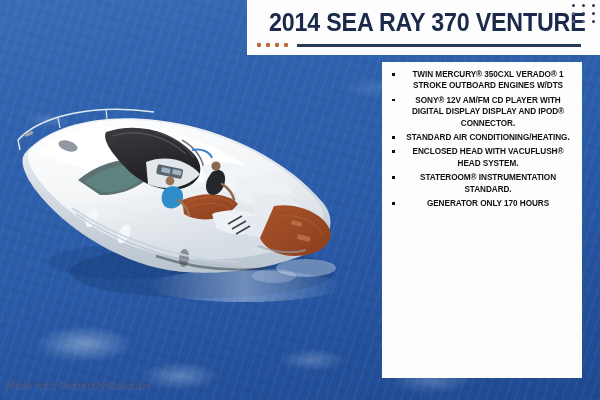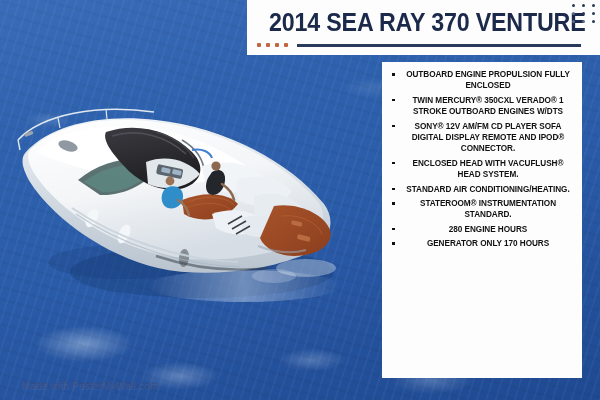--- a/index.html
+++ b/index.html
@@ -71,22 +71,22 @@
     color:#111;text-align:center;
     letter-spacing:-.05px;
   }
   ul.spec-list li:before{
     content:"";position:absolute;left:6px;top:4px;
     width:2.5px;height:2.5px;background:#111;
   }
 
   
   .watermark{
-    position:absolute;left:22px;top:380px;
-    font-size:10px;font-weight:normal;letter-spacing:.2px;
+    position:absolute;left:6px;top:380px;
+    font-size:10px;font-weight:bold;letter-spacing:.2px;
     color:rgba(120,60,45,.30);
     text-shadow:0 1px 0 rgba(255,255,255,.07);
     pointer-events:none;user-select:none;
   }
 </style>
 </head>
 <body>
 
 <div class="stage">
 
@@ -228,26 +228,24 @@
         <span class="ndot"></span>
         <span class="ndot dim"></span>
         <span class="ndot dim"></span>
         <span class="ndot"></span>
       </div>
     </div>
   </div>
 
   <div class="specs">
     <ul class="spec-list">
-      <li>OUTBOARD ENGINE PROPULSION FULLY ENCLOSED</li>
       <li>TWIN MERCURY® 350CXL VERADO® 1 STROKE OUTBOARD ENGINES W/DTS</li>
-      <li>SONY® 12V AM/FM CD PLAYER SOFA DIGITAL DISPLAY REMOTE AND IPOD® CONNECTOR.</li>
+      <li>SONY® 12V AM/FM CD PLAYER WITH DIGITAL DISPLAY DISPLAY AND IPOD® CONNECTOR.</li>
+      <li>STANDARD AIR CONDITIONING/HEATING.</li>
       <li>ENCLOSED HEAD WITH VACUFLUSH® HEAD SYSTEM.</li>
-      <li>STANDARD AIR CONDITIONING/HEATING.</li>
       <li>STATEROOM® INSTRUMENTATION STANDARD.</li>
-      <li>280 ENGINE HOURS</li>
       <li>GENERATOR ONLY 170 HOURS</li>
     </ul>
   </div>
 
   <div class="watermark">Made with PosterMyWall.com</div>
 
 </div>
 
 </body></html>

